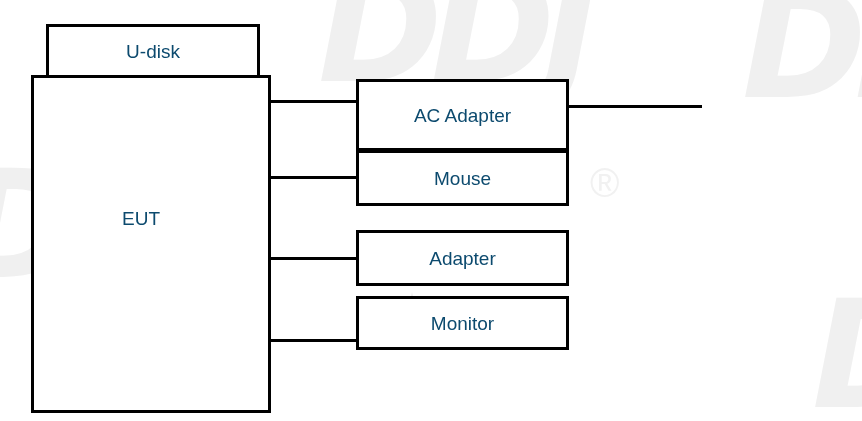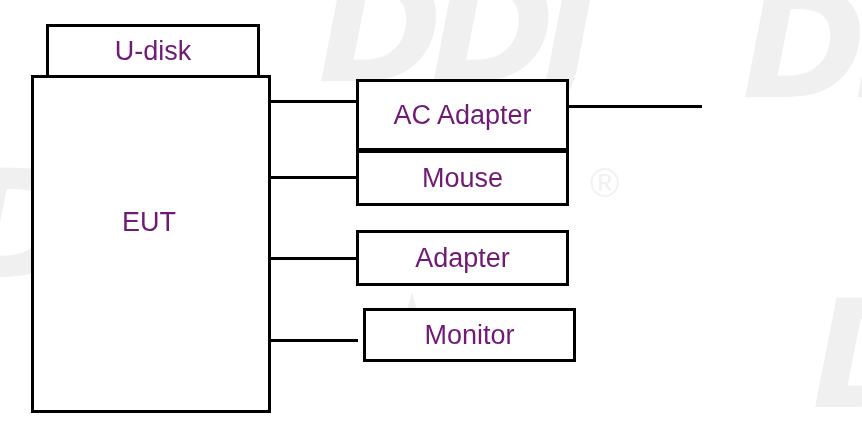--- a/index.html
+++ b/index.html
@@ -62,22 +62,22 @@
     position: absolute;
     box-sizing: border-box;
     border: 3px solid #000000;
     background: transparent;
     display: flex;
     align-items: center;
     justify-content: center;
   }
   .node-label {
     font-family: "Liberation Sans", sans-serif;
-    color: #701a75;
-    font-size: 27px;
+    color: #0c4a6e;
+    font-size: 19px;
     line-height: 1;
     white-space: nowrap;
   }
   .connector {
     position: absolute;
     background: #000000;
     height: 3px;
   }
   .free-label {
     position: absolute;
@@ -87,21 +87,21 @@
     line-height: 1;
     white-space: nowrap;
   }
 
   
   #box-udisk   { left: 46px;  top: 24px;  width: 214px; height: 54px; }
   #box-eut     { left: 31px;  top: 75px;  width: 240px; height: 338px; background:#ffffff; }
   #box-ac-adapter { left: 356px; top: 79px;  width: 213px; height: 72px; background:#ffffff; }
   #box-mouse      { left: 356px; top: 150px; width: 213px; height: 56px; background:#ffffff;align-items:center; }
   #box-keyboard   { left: 356px; top: 230px; width: 213px; height: 56px; background:#ffffff; }
-  #box-monitor    { left: 356px; top: 308px; width: 213px; height: 54px; background:#ffffff;margin-left:7px; }
+  #box-monitor    { left: 356px; top: 296px; width: 213px; height: 54px; background:#ffffff; }
 
   #box-eut .node-label { position: absolute; left: 88px; top: 131px; }
 
   #conn-eut-ac-adapter { left: 269px; top: 100px; width: 89px; }
   #conn-eut-mouse      { left: 269px; top: 176px; width: 89px; }
   #conn-eut-keyboard   { left: 269px; top: 257px; width: 89px; }
   #conn-eut-monitor    { left: 269px; top: 339px; width: 89px; }
   #conn-ac-adapter-mains { left: 567px; top: 105px; width: 135px; }
 
   #label-ac-mains { left: 705px; top: 92px; }

